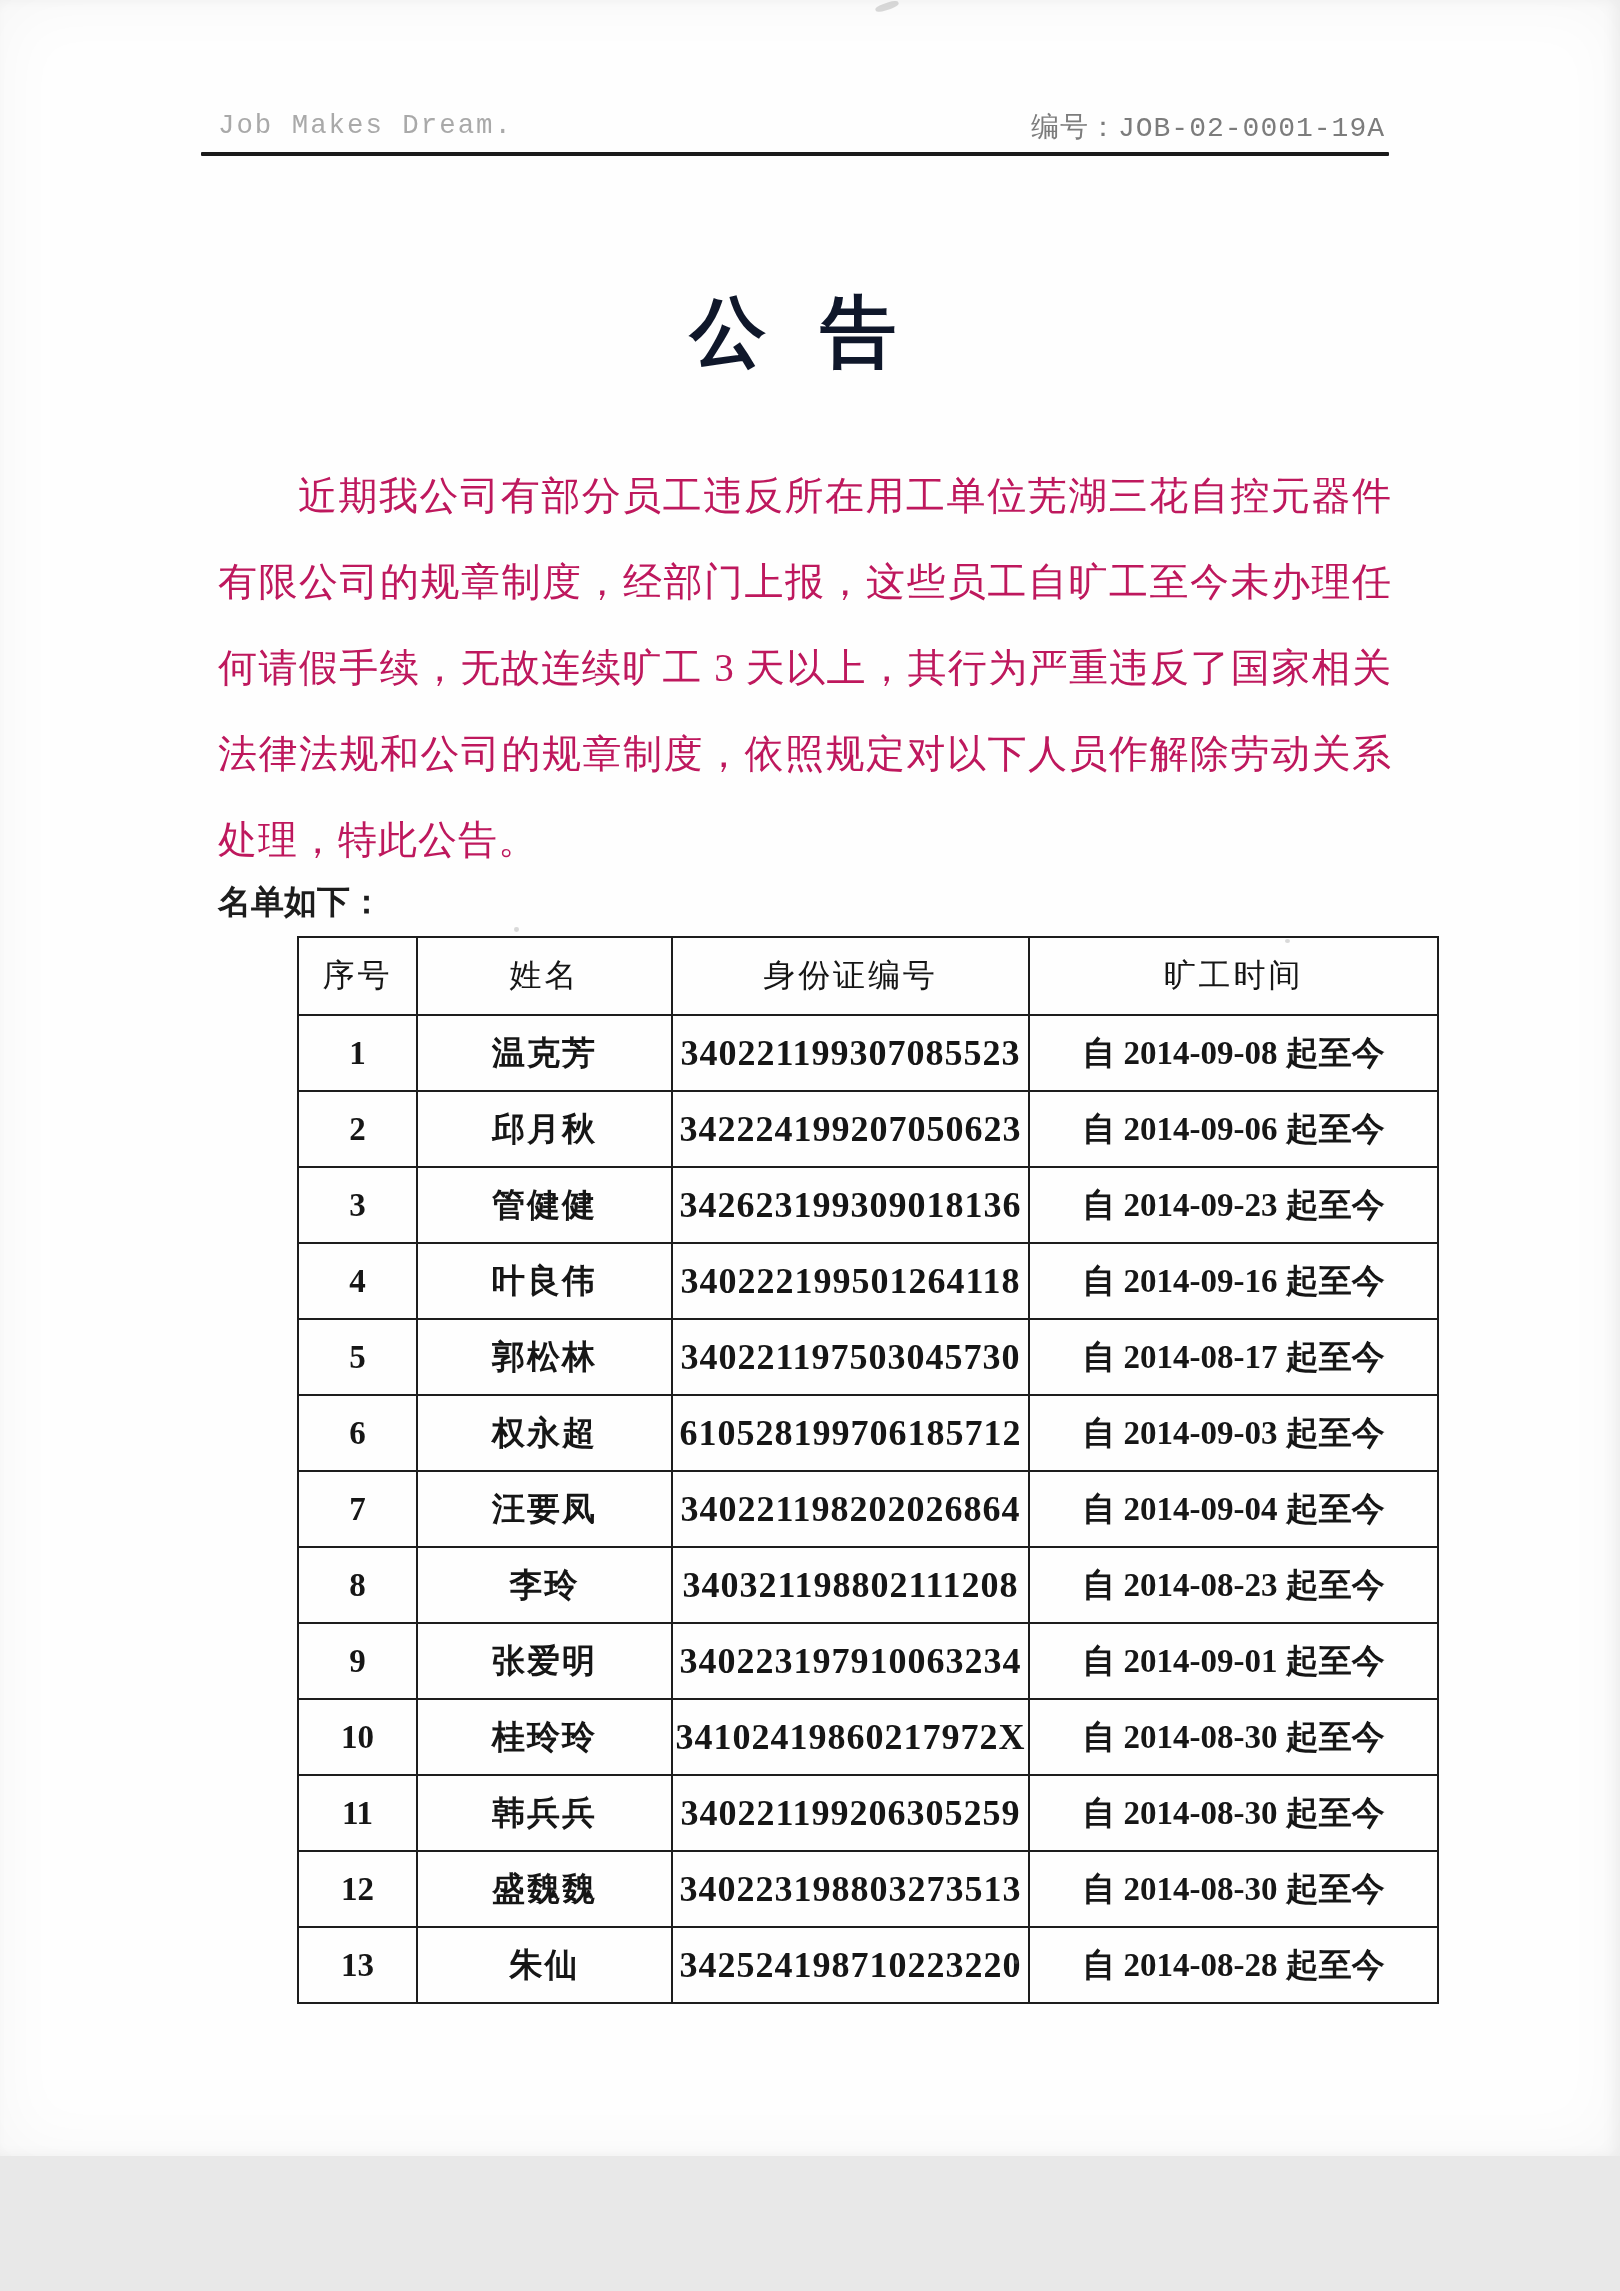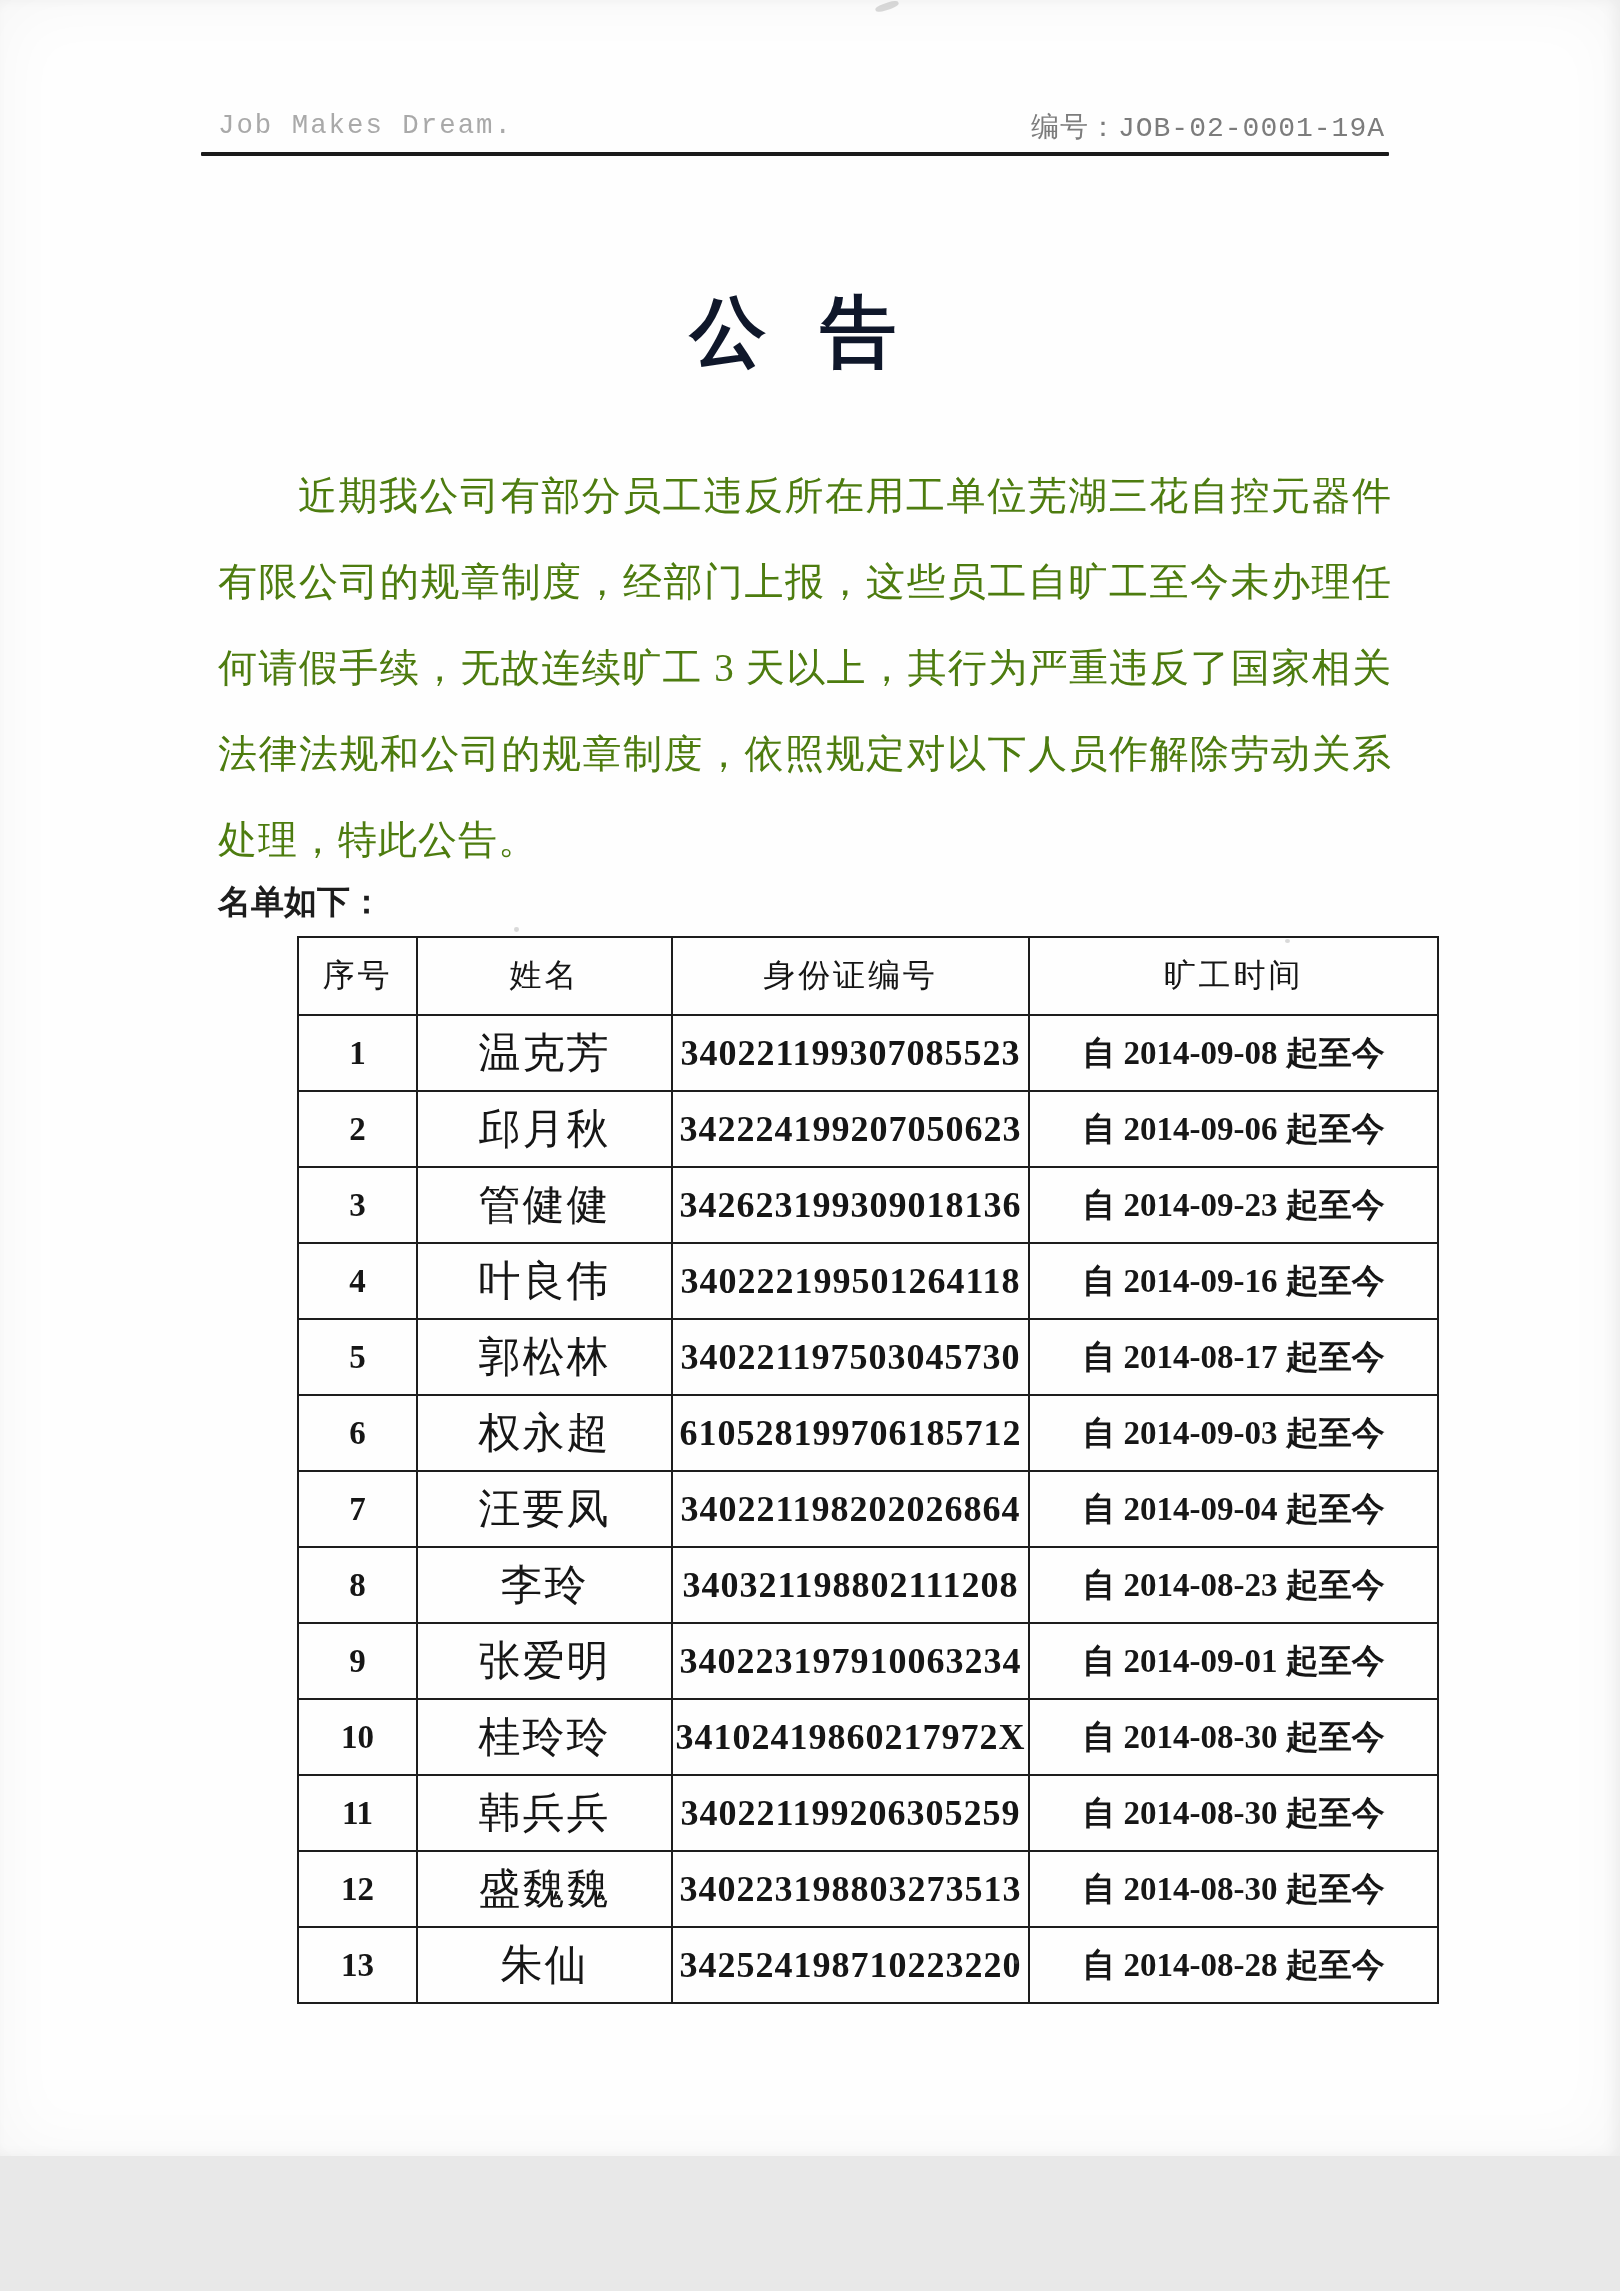--- a/index.html
+++ b/index.html
@@ -64,21 +64,21 @@
   
   .paragraph {
     position: absolute;
     left: 218px;
     top: 453px;
     width: 1174px;
     font-size: 39px;
     line-height: 86px;
     text-align: justify;
     text-indent: 80px;
-    color: #4d7c0f;
+    color: #be185d;
     letter-spacing: 1px;
   }
   .list-label {
     position: absolute;
     left: 218px;
     top: 880px;
     font-size: 33px;
     font-weight: 700;
     color: #1d1d1d;
   }
@@ -107,21 +107,21 @@
   table.notice th {
     font-weight: 400;
     font-size: 32px;
     letter-spacing: 2.9px;
   }
   col.w0 { width: 119px; }
   col.w1 { width: 255px; }
   col.w2 { width: 357px; }
   col.w3 { width: 409px; }
   td.c0 { font-weight: 700; font-size: 33px; }
-  td.c1 { font-weight: 400; font-size: 42px; letter-spacing: 2px; }
+  td.c1 { font-weight: 700; font-size: 33px; letter-spacing: 2px; }
   td.c2 { font-weight: 700; font-size: 36px; letter-spacing: 1px; }
   td.c3 { font-weight: 700; font-size: 33px; }
 
   
   .speck {
     position: absolute;
     background: #b9b9b9;
     border-radius: 50%;
     opacity: 0.55;
   }

